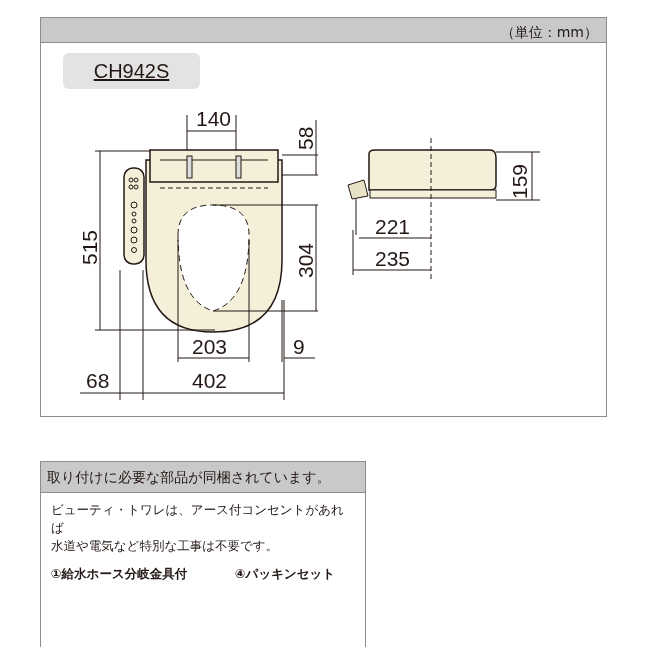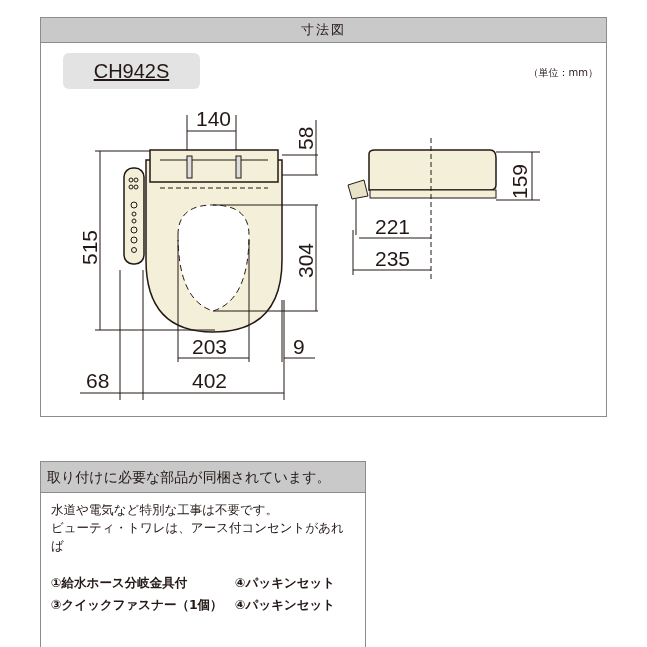--- a/index.html
+++ b/index.html
@@ -1,37 +1,36 @@
 <!DOCTYPE html>
 <html><head>
 <meta charset="utf-8">
 <style>
   html, body { margin:0; padding:0; background:#ffffff; }
   body { width:647px; height:647px; position:relative; overflow:hidden; font-family:"DejaVu Sans", sans-serif; color:#231815; }
   .panel { position:absolute; left:40px; top:17px; width:567px; height:400px; border:1px solid #8c8c8c; box-sizing:border-box; background:#fff; }
   .panel-header { position:absolute; left:0; top:0; right:0; height:24px; background:#c9c9c9; border-bottom:1px solid #8c8c8c; }
   .panel-title { position:absolute; left:0; right:0; top:3px; text-align:center; font-size:13px; letter-spacing:2px; }
-  .unit { position:absolute; right:8px; top:6px; font-size:10px;margin-top:42px; }
+  .unit { position:absolute; right:8px; top:6px; font-size:14px; }
   .model { position:absolute; left:22px; top:35px; width:137px; height:36px; background:#e3e3e3; border-radius:6px; text-align:center; line-height:36px; font-family:"Liberation Sans", sans-serif; font-size:20px;text-decoration:underline; }
   svg.drawing { position:absolute; left:0; top:0; }
   .dim { font-family:"Liberation Sans", sans-serif; font-size:21px; fill:#231815; }
   .box { position:absolute; left:40px; top:461px; width:326px; height:190px; border:1px solid #8c8c8c; box-sizing:border-box; background:#fff; }
   .box-header { height:30px; background:#c9c9c9; border-bottom:1px solid #8c8c8c; font-size:14px; line-height:30px; padding-left:6px; }
   .box-body { padding:8px 10px; font-size:12.5px; line-height:18px; }
   .note { font-size:9.5px; line-height:16px; }
-  .parts { margin-top:17px; font-weight:bold; font-size:12.5px; line-height:22px; }
+  .parts { margin-top:8px; font-weight:bold; font-size:12.5px; line-height:22px; }
   .parts-row { display:flex; }
   .parts-row span:first-child { width:184px; }
 </style>
 </head>
 <body>
 
 <div class="panel">
   <div class="panel-header">
-    <div class="panel-title">寸法図</div>
     <div class="unit">（単位：mm）</div>
   </div>
   <div class="model">CH942S</div>
 </div>
 
 <svg class="drawing" width="647" height="420">
   <g stroke="#231815" stroke-width="1" fill="none">
 
     <path d="M146,160 L146,260 Q146,332 213,332 Q282,332 282,260 L282,160 Z" fill="#f3efd9" stroke-width="1.5"></path>
     <rect x="150" y="150" width="128" height="32" fill="#f3efd9" stroke-width="1.5"></rect>
@@ -100,26 +99,22 @@
   <text class="dim" x="86" y="388">68</text>
   <text class="dim" x="192" y="388">402</text>
   <text class="dim" transform="translate(527,199) rotate(-90)">159</text>
   <text class="dim" x="375" y="234">221</text>
   <text class="dim" x="375" y="266">235</text>
 </svg>
 
 <div class="box">
   <div class="box-header">取り付けに必要な部品が同梱されています。</div>
   <div class="box-body">
+    <div>ビューティ・トワレは、アース付コンセントがあれば</div>
     <div>水道や電気など特別な工事は不要です。</div>
-    <div>ビューティ・トワレは、アース付コンセントがあれば</div>
     <div class="parts">
       <div class="parts-row">
         <span>①給水ホース分岐金具付</span>
-        <span>④パッキンセット</span>
-      </div>
-      <div class="parts-row">
-        <span>③クイックファスナー（1個）</span>
         <span>④パッキンセット</span>
       </div>
     </div>
   </div>
 </div>
 
 </body></html>

